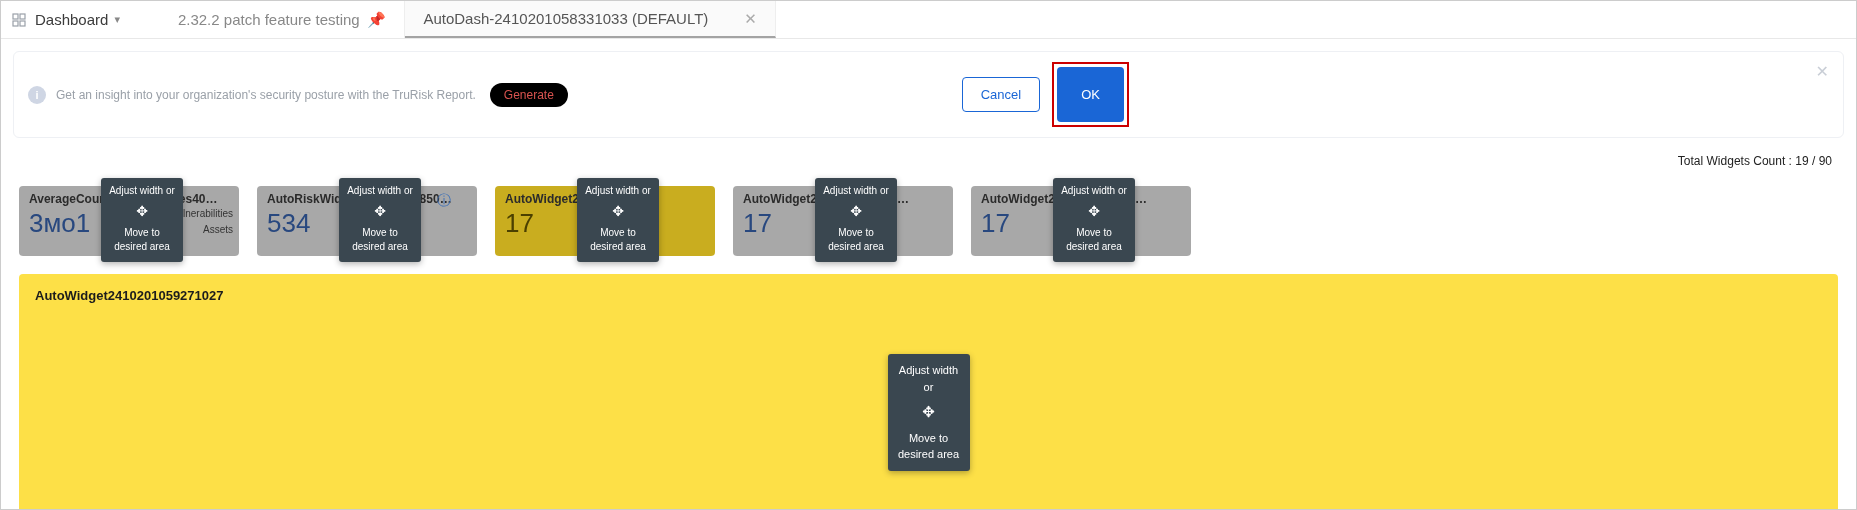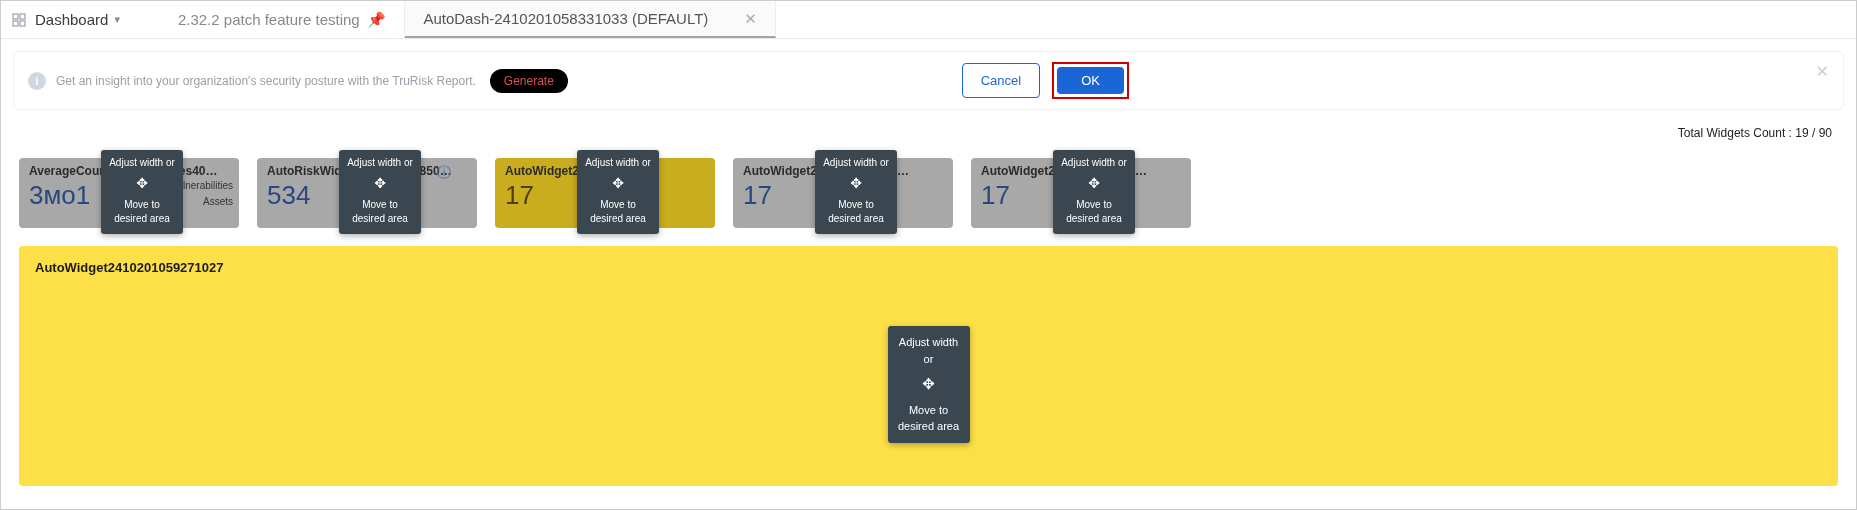--- a/index.html
+++ b/index.html
@@ -20,21 +20,21 @@
   .banner {
     border:1px solid #eef0f4; border-radius:6px; padding:10px 14px;
     display:flex; align-items:center; position:relative;
   }
   .banner .info-icon { width:18px; height:18px; border-radius:50%; background:#cfd6e4; color:#fff; display:flex;align-items:center;justify-content:center; font-size:11px; font-weight:bold; margin-right:10px;}
   .banner .msg { font-size:12px; color:#9aa0a8; }
   .banner .generate-btn { margin-left:14px; background:#000000; color:#d9534f; border:none; border-radius:14px; padding:5px 14px; font-size:12px; cursor:pointer; }
   .banner .btns { margin-left:auto; display:flex; gap:12px; align-items:center; margin-right: 700px;}
   .btn-cancel { background:#fff; color:#1a66d6; border:1px solid #1a66d6; border-radius:4px; padding:9px 18px; font-size:13px; cursor:pointer; }
   .btn-ok-wrap { border:2px solid #c00; padding:3px; }
-  .btn-ok { background:#1a66d6; color:#fff; border:none; border-radius:4px; padding:6px 24px; font-size:13px; cursor:pointer; }
+  .btn-ok { background:#1a66d6; color:#fff; border:none; border-radius:4px; padding:20px 24px; font-size:13px; cursor:pointer; }
   .banner .close { margin-left:auto; color:#c9ced6; font-size:16px; cursor:pointer; position:absolute; right:14px; top:10px;}
 
   .count-row { text-align:right; padding: 4px 24px 0 0; font-size:12px; color:#222; }
 
   .widgets-row { display:flex; gap:18px; padding: 18px 18px 0 18px; }
   .widget-card {
     width: 220px; height: 70px; background:#a8a8a8; border-radius:4px;
     position:relative; padding:6px 10px; overflow:visible;
   }
   .widget-card.yellow { background:#c9ad1f; }

